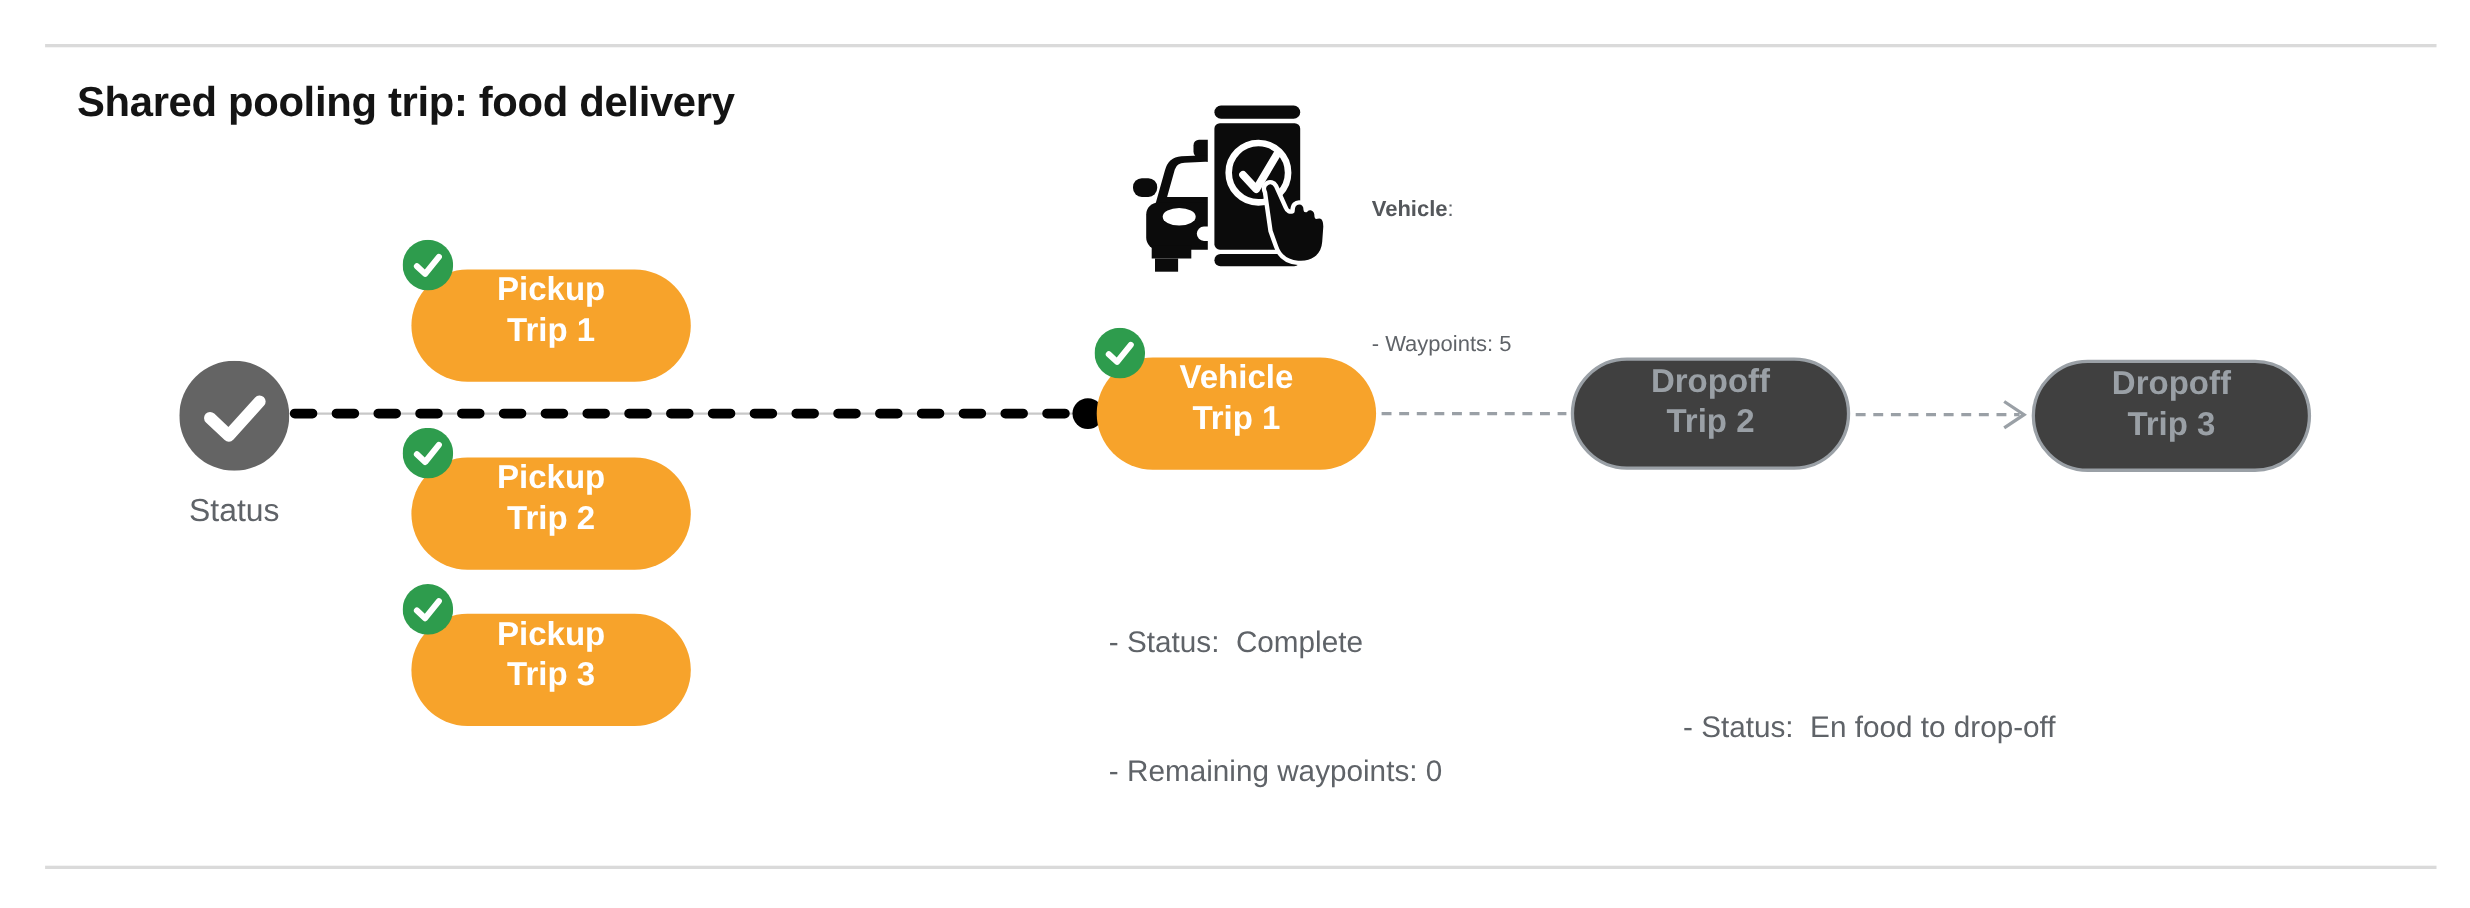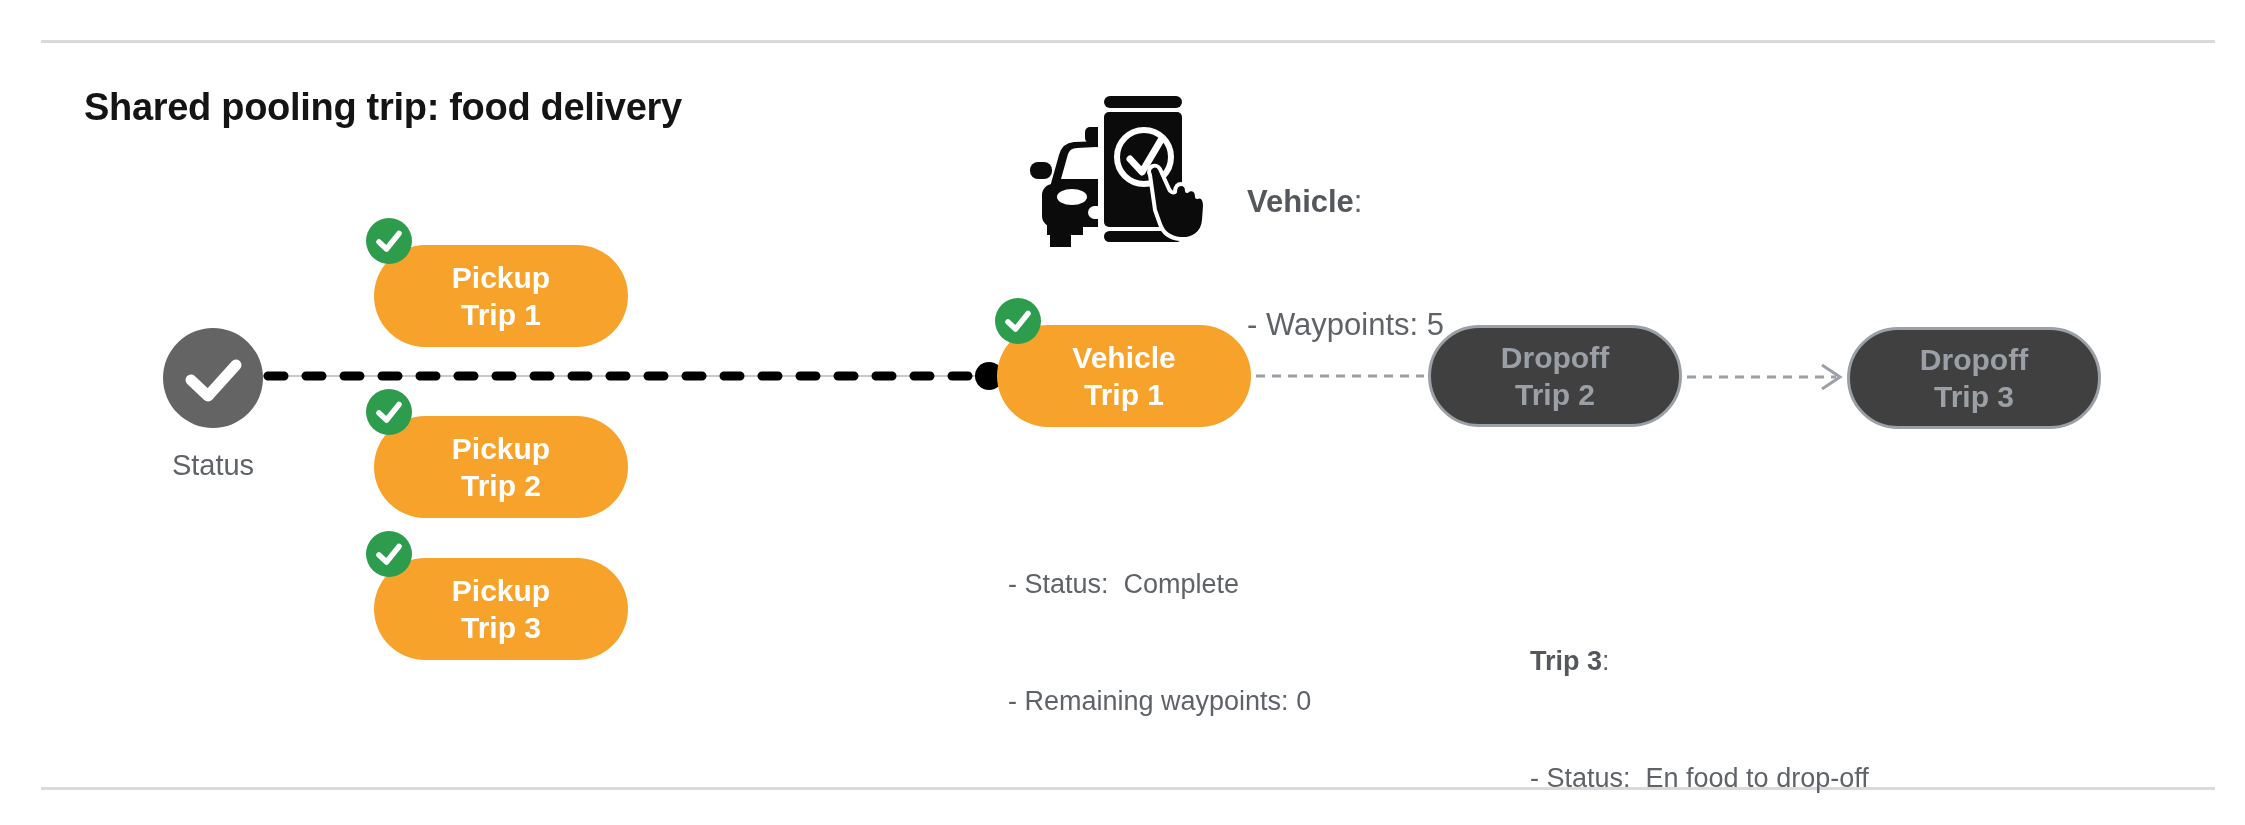--- a/index.html
+++ b/index.html
@@ -5,39 +5,39 @@
   html,body{margin:0;padding:0;background:#ffffff;}
   #canvas{
     position:relative;width:2245px;height:825px;background:#ffffff;
     font-family:"Liberation Sans",sans-serif;overflow:hidden;
   }
   .hairline{position:absolute;left:41px;width:2174px;height:3px;background:#dadada;}
   .hairline.top{top:40px}
   .hairline.bottom{top:787px}
 
   #title{
-    position:absolute;left:66px;top:68px;margin:18px;
+    position:absolute;left:66px;top:68px;margin:4px;
     font-size:38px;font-weight:700;color:#141414;letter-spacing:-0.3px;
   }
 
   
   #vehicle-icon{position:absolute;left:1030px;top:80px;width:180px;height:170px;}
   #vehicle-info{
-    position:absolute;left:1247px;top:99px;
-    font-size:31px;line-height:41px;color:#5f6368;white-space:pre-wrap;
+    position:absolute;left:1247px;top:88px;
+    font-size:20px;line-height:41px;color:#5f6368;white-space:pre-wrap;
   }
   #vehicle-info .b{font-weight:700;color:#54575b;}
 
   
   #connectors{position:absolute;left:0;top:0;width:2245px;height:825px;z-index:1;pointer-events:none;}
 
   
   .node{
     position:absolute;width:254px;height:102px;border-radius:51px;
-    display:flex;flex-direction:column;align-items:center;justify-content:center;
+    display:flex;flex-direction:column;align-items:center;
     font-size:30px;font-weight:700;line-height:37px;z-index:2;text-align:center;
   }
   .node.orange{background:#f7a32b;color:#ffffff;}
   .node.ghost{background:#404040;border:3px solid #9aa0a6;color:#9aa0a6;width:248px;height:96px;}
   .badge{position:absolute;left:-8px;top:-27px;width:46px;height:46px;}
 
   #start-circle{position:absolute;left:163px;top:328px;width:100px;height:100px;z-index:2;}
   #start-label{
     position:absolute;left:48px;top:446px;width:330px;text-align:center;
     font-size:29px;line-height:39px;color:#5f6368;z-index:2;
@@ -167,18 +167,17 @@
 
   <div id="status-block-1" class="status">
     <div>- Status:  Complete</div>
     <div>- Remaining waypoints: 0</div>
     
     
     
   </div>
 
   <div id="status-block-2" class="status">
-    <div><span class="t">Trip 3</span><span>:</span></div>
     <div>- Status:  En food to drop-off</div>
     
   </div>
 
 </div>
 
 </body></html>

